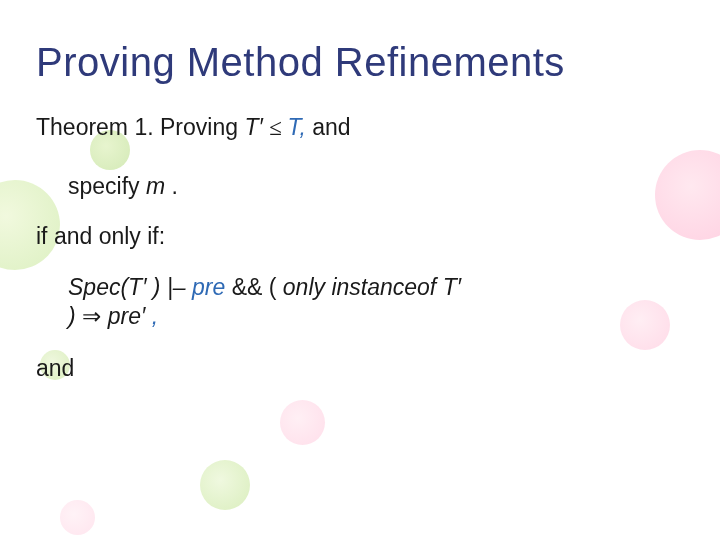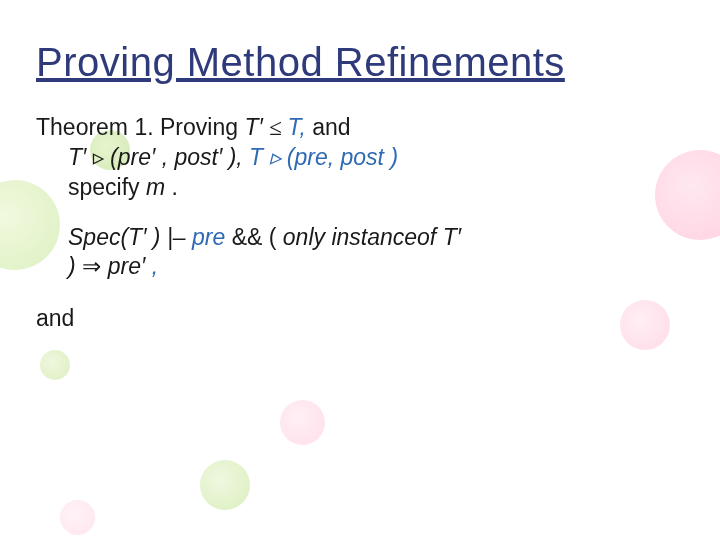--- a/index.html
+++ b/index.html
@@ -33,21 +33,20 @@
     position: relative;
     z-index: 1;
     padding: 40px 36px 0 36px;
   }
   .title {
     font-size: 40px;
     font-weight: 400;
     color: #2f3a7a;
     margin-bottom: 28px;
     letter-spacing: 0.5px;
-    text-decoration: underline;
   }
   .body {
     font-size: 23px;
     color: #1a1a1a;
     line-height: 1.25;
   }
   .para {
     margin-bottom: 22px;
   }
   .indent { padding-left: 32px; }
@@ -79,39 +78,30 @@
   <div class="body">
 
     <div class="para">
       <span class="bold">Theorem 1.</span>
       <span>Proving </span>
       <span class="ital">T′</span>
       <span class="op"> ≤ </span>
       <span class="blue">T,</span>
       <span>  and</span>
       <br>
-      <span class="indent">
-        <span class="ital">T′</span>
-        <span class="op"> ▹ </span>
-        <span class="ital">(pre′</span>
-        <span class="ital">, post′</span>
-        <span class="ital"> ), </span>
-        <span class="blue">T</span>
-        <span class="blue op"> ▹ </span>
-        <span class="blue">(pre, post )</span>
-      </span>
       <br>
       <span class="indent">
         <span>specify </span>
         <span class="ital">m</span>
         <span>.</span>
       </span>
     </div>
 
 
+    <div class="para">if and only if:</div>
 
     <div class="para indent">
       <span class="ital">Spec(T′</span>
       <span class="ital"> ) |– </span>
       <span class="blue">pre</span>
       <span> &amp;&amp; (</span>
       <span class="ital">only instanceof </span>
       <span class="ital">T′</span>
       <br>
       <span class="ital">) </span>

